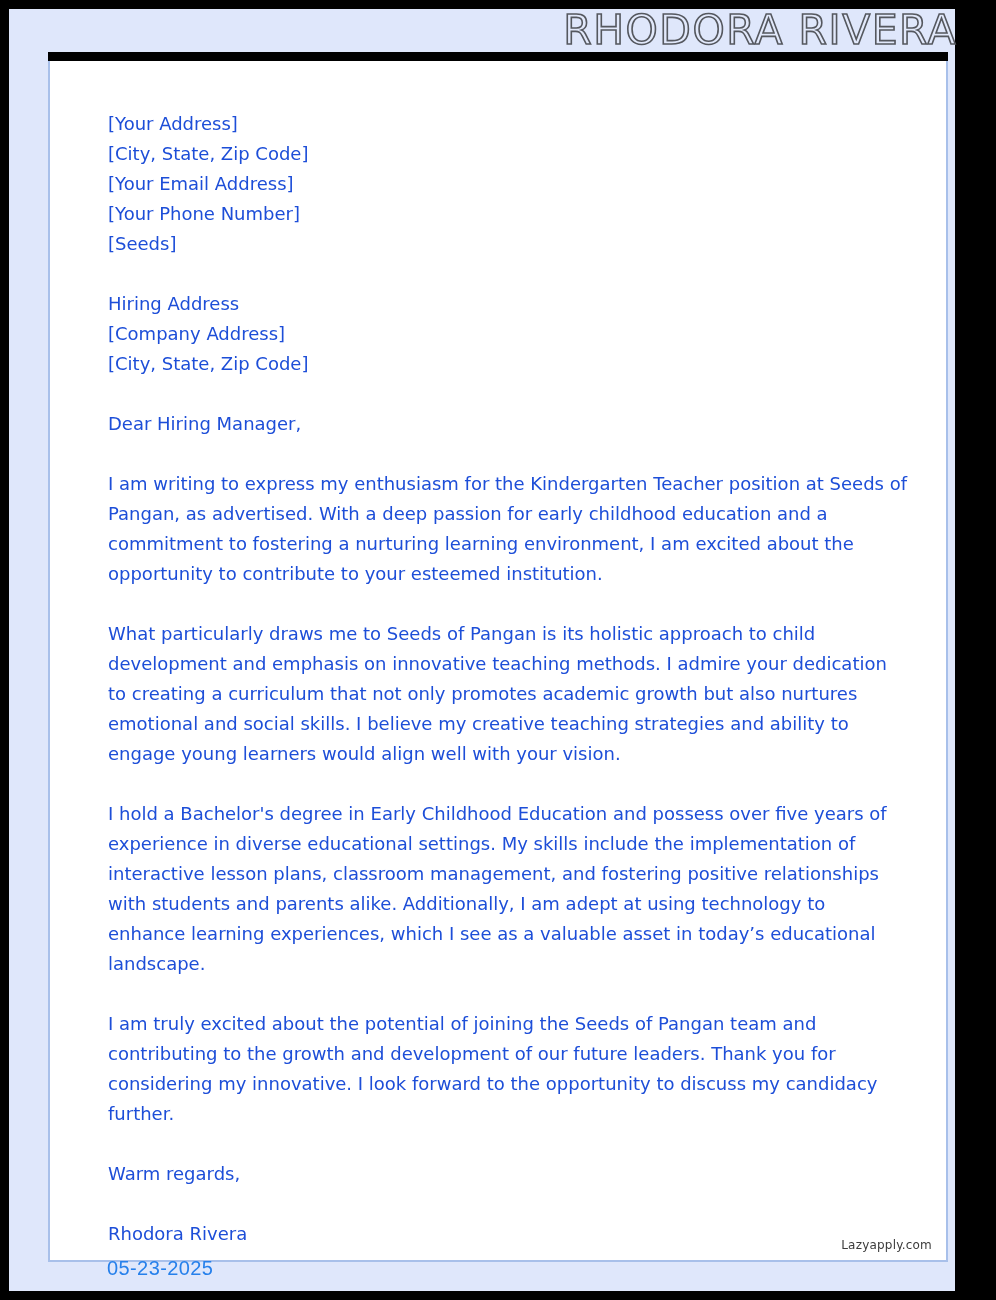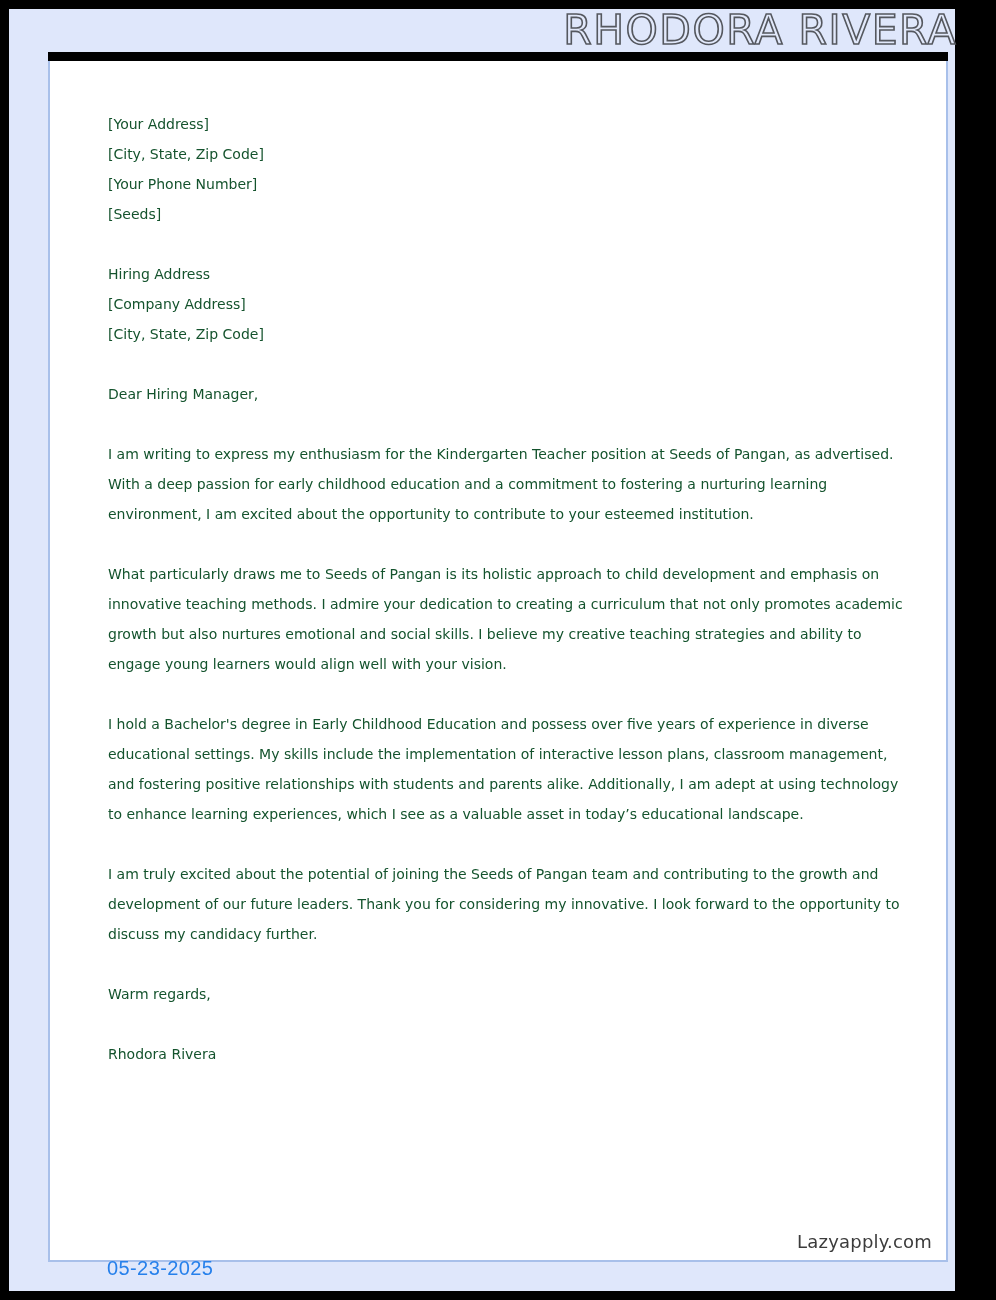--- a/index.html
+++ b/index.html
@@ -85,43 +85,43 @@
   .letter-body {
     position: absolute;
     left: 58px;
     top: 48px;
     width: 800px;
   }
 
   .text-line,
   .paragraph {
     font-family: "DejaVu Sans", sans-serif;
-    font-size: 14px;
+    font-size: 18px;
     line-height: 30px;
-    color: #14532d;
+    color: #1d4ed8;
     font-weight: 400;
   }
 
   .paragraph {
     margin-bottom: 30px;
   }
 
   .block {
     margin-bottom: 30px;
   }
 
   .block:last-child { margin-bottom: 0; }
 
   
   .watermark {
     position: absolute;
     right: 14px;
     bottom: 8px;
     font-family: "DejaVu Sans", sans-serif;
-    font-size: 18px;
+    font-size: 12px;
     color: #3c3c3c;
     letter-spacing: 0.2px;
   }
 
   
   .date-stamp {
     position: absolute;
     left: 98px;
     top: 1249px;
     font-family: Liberation Sans, sans-serif;
@@ -142,20 +142,21 @@
     </div>
 
     <div class="header-rule"></div>
 
     <div class="letter-sheet">
       <div class="letter-body">
 
         <div class="block">
           <div class="text-line">[Your Address]</div>
           <div class="text-line">[City, State, Zip Code]</div>
+          <div class="text-line">[Your Email Address]</div>
           <div class="text-line">[Your Phone Number]</div>
           <div class="text-line">[Seeds]</div>
         </div>
 
         <div class="block">
           <div class="text-line">Hiring Address</div>
           <div class="text-line">[Company Address]</div>
           <div class="text-line">[City, State, Zip Code]</div>
         </div>
 

